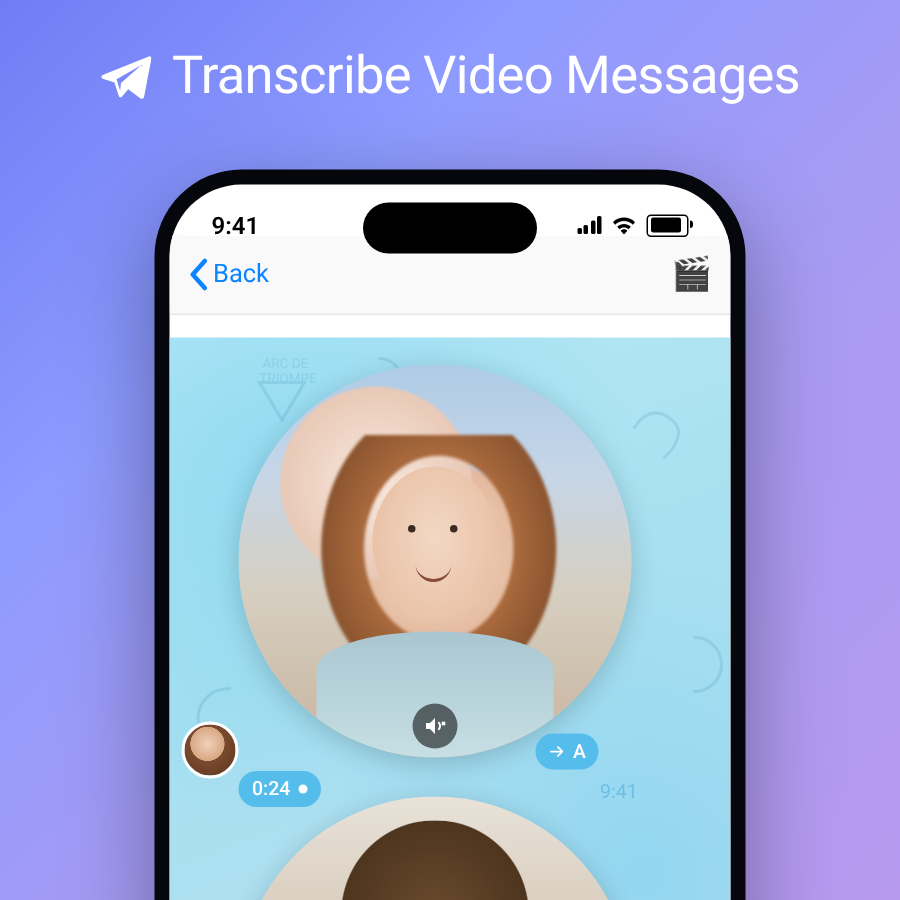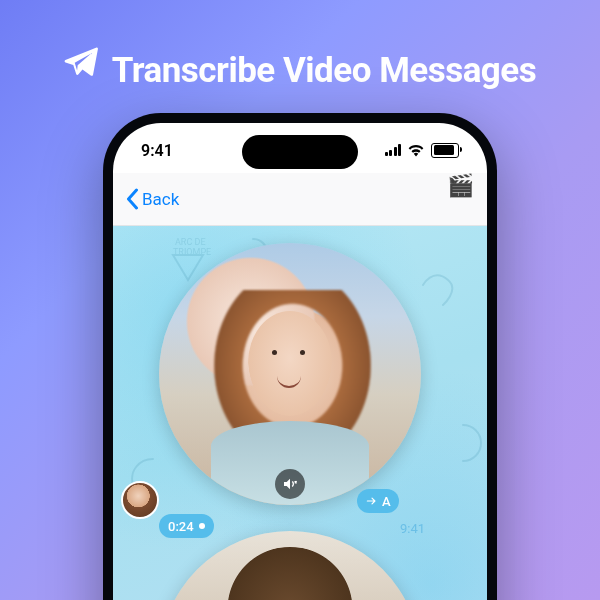--- a/index.html
+++ b/index.html
@@ -1,29 +1,29 @@
 <!DOCTYPE html>
 <html><head>
 <meta charset="utf-8">
 <style>
   html,body{margin:0;padding:0;width:600px;height:600px;overflow:hidden;font-family:-apple-system,BlinkMacSystemFont,"Segoe UI",Roboto,Helvetica,Arial,sans-serif;}
   body{background:linear-gradient(135deg,#6f7df5 0%,#8e9bff 30%,#a89bf3 60%,#b79af0 100%);position:relative;}
   .title-row{display:flex;align-items:center;justify-content:center;padding:30px 10px 10px 10px;gap:14px;}
   .title-row .tg{width:34px;height:34px;}
-  .title-text{color:#fff;font-size:35px;font-weight:700;letter-spacing:-0.5px;margin-top:20px;}
+  .title-text{color:#fff;font-size:35px;font-weight:400;letter-spacing:-0.5px;}
   
   .phone{position:absolute;left:50%;transform:translateX(-50%);top:113px;width:374px;height:760px;background:#05070c;border-radius:58px;padding:10px;box-shadow:0 20px 60px rgba(0,0,0,.35);}
   .screen{position:relative;width:100%;height:100%;background:#fff;border-radius:48px;overflow:hidden;}
   
   .island{position:absolute;top:12px;left:50%;transform:translateX(-50%);width:116px;height:34px;background:#000;border-radius:20px;z-index:20;}
   
   .status{position:absolute;top:0;left:0;right:0;height:54px;display:flex;align-items:center;justify-content:space-between;padding:0 28px;z-index:15;font-weight:600;font-size:16px;color:#000;}
   .status .right{display:flex;align-items:center;gap:6px;}
   
-  .nav{position:absolute;top:50px;left:0;right:0;height:52px;background:rgba(248,248,250,.92);backdrop-filter:blur(10px);display:flex;justify-content:space-between;padding:0 12px;z-index:12;border-bottom:1px solid rgba(0,0,0,.08);}
+  .nav{position:absolute;top:34px;left:0;right:0;height:52px;background:rgba(248,248,250,.92);backdrop-filter:blur(10px);display:flex;align-items:center;justify-content:space-between;padding:0 12px;z-index:12;border-bottom:1px solid rgba(0,0,0,.08);}
   .back{display:flex;align-items:center;gap:2px;color:#0a84ff;font-size:17px;}
   .back svg{width:15px;height:22px;}
   .nav-center{text-align:center;line-height:1.15;}
   .nav-title{font-size:17px;font-weight:600;color:#000;}
   .nav-sub{font-size:12px;color:#8e8e93;}
   .clapper{font-size:22px;}
   
   .chat{position:absolute;top:102px;left:0;right:0;bottom:58px;overflow:hidden;
     background:
       radial-gradient(circle at 20% 15%,rgba(91,200,238,.35),transparent 40%),

